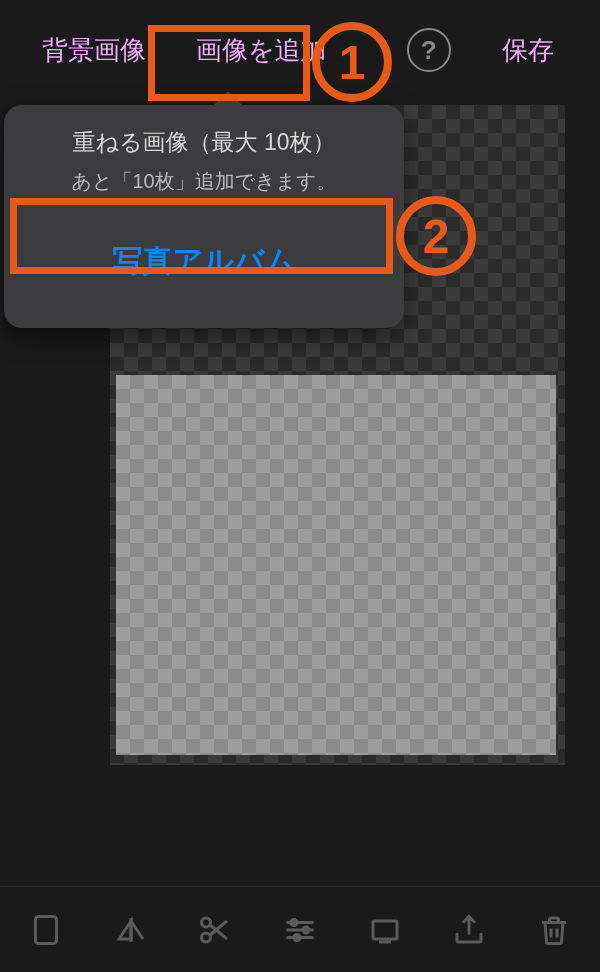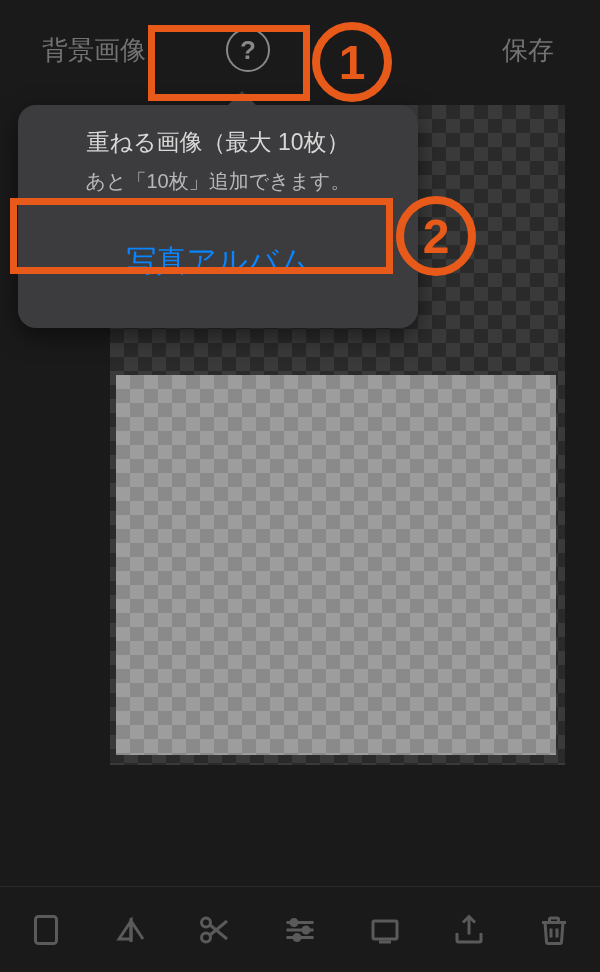--- a/index.html
+++ b/index.html
@@ -14,21 +14,21 @@
 
 
 .toolbar {
   height: 100px;
   display: flex;
   align-items: center;
   padding: 0 20px;
   position: relative;
 }
 .toolbar-item {
-  color: #737373;
+  color: #f0abfc;
   font-size: 26px;
   padding: 18px 20px;
   cursor: pointer;
 }
 .toolbar-item.bg-img { margin-left: 2px; }
 .toolbar-item.add-img { margin-left: 10px; }
 .toolbar-item.save { margin-left: auto; margin-right: 6px; }
 .help-btn {
   width: 44px; height: 44px;
   border: 2.5px solid #888;
@@ -63,21 +63,21 @@
     linear-gradient(-45deg, #8a8a8a 25%, transparent 25%),
     linear-gradient(45deg, transparent 75%, #8a8a8a 75%),
     linear-gradient(-45deg, transparent 75%, #8a8a8a 75%);
   background-size: 28px 28px;
   background-position: 0 0, 0 14px, 14px -14px, -14px 0;
 }
 
 
 .popover {
   position: absolute;
-  left: 18px; top: 105px;
+  left: 4px; top: 105px;
   width: 400px;
   background: #3c3c3e;
   border-radius: 18px;
   padding: 22px 0 26px 0;
   box-shadow: 0 8px 24px rgba(0,0,0,0.5);
 }
 .popover::before {
   content: '';
   position: absolute;
   top: -14px; left: 208px;
@@ -97,21 +97,21 @@
   text-align: center;
   margin-bottom: 26px;
 }
 .pop-opt {
   color: #0a84ff;
   font-size: 30px;
   text-align: center;
   padding: 20px 0;
   cursor: pointer;
 }
-.pop-opt.primary { font-weight: 400; }
+.pop-opt.primary { font-weight: 700; }
 
 
 .callout-box {
   position: absolute;
   border: 7px solid #e85a1a;
   pointer-events: none;
 }
 .callout-box.c1 { left: 148px; top: 25px; width: 162px; height: 76px; }
 .callout-box.c2 { left: 10px; top: 198px; width: 383px; height: 76px; }
 .callout-circle {
@@ -145,20 +145,21 @@
   cursor: pointer;
   display: flex; align-items: center; justify-content: center;
 }
 .tool-icon svg { width: 36px; height: 36px; stroke: currentColor; fill: none; stroke-width: 2; }
 </style>
 </head>
 <body>
 
 <div class="toolbar">
   <div class="toolbar-item bg-img">背景画像</div>
+  <div class="toolbar-item add-img">画像を追加</div>
   <div class="help-btn">?</div>
   <div class="toolbar-item save">保存</div>
 </div>
 
 <div class="canvas-wrap">
   <div class="canvas-inner"></div>
 </div>
 
 <div class="popover">
   <div class="pop-title">重ねる画像（最大 10枚）</div>

